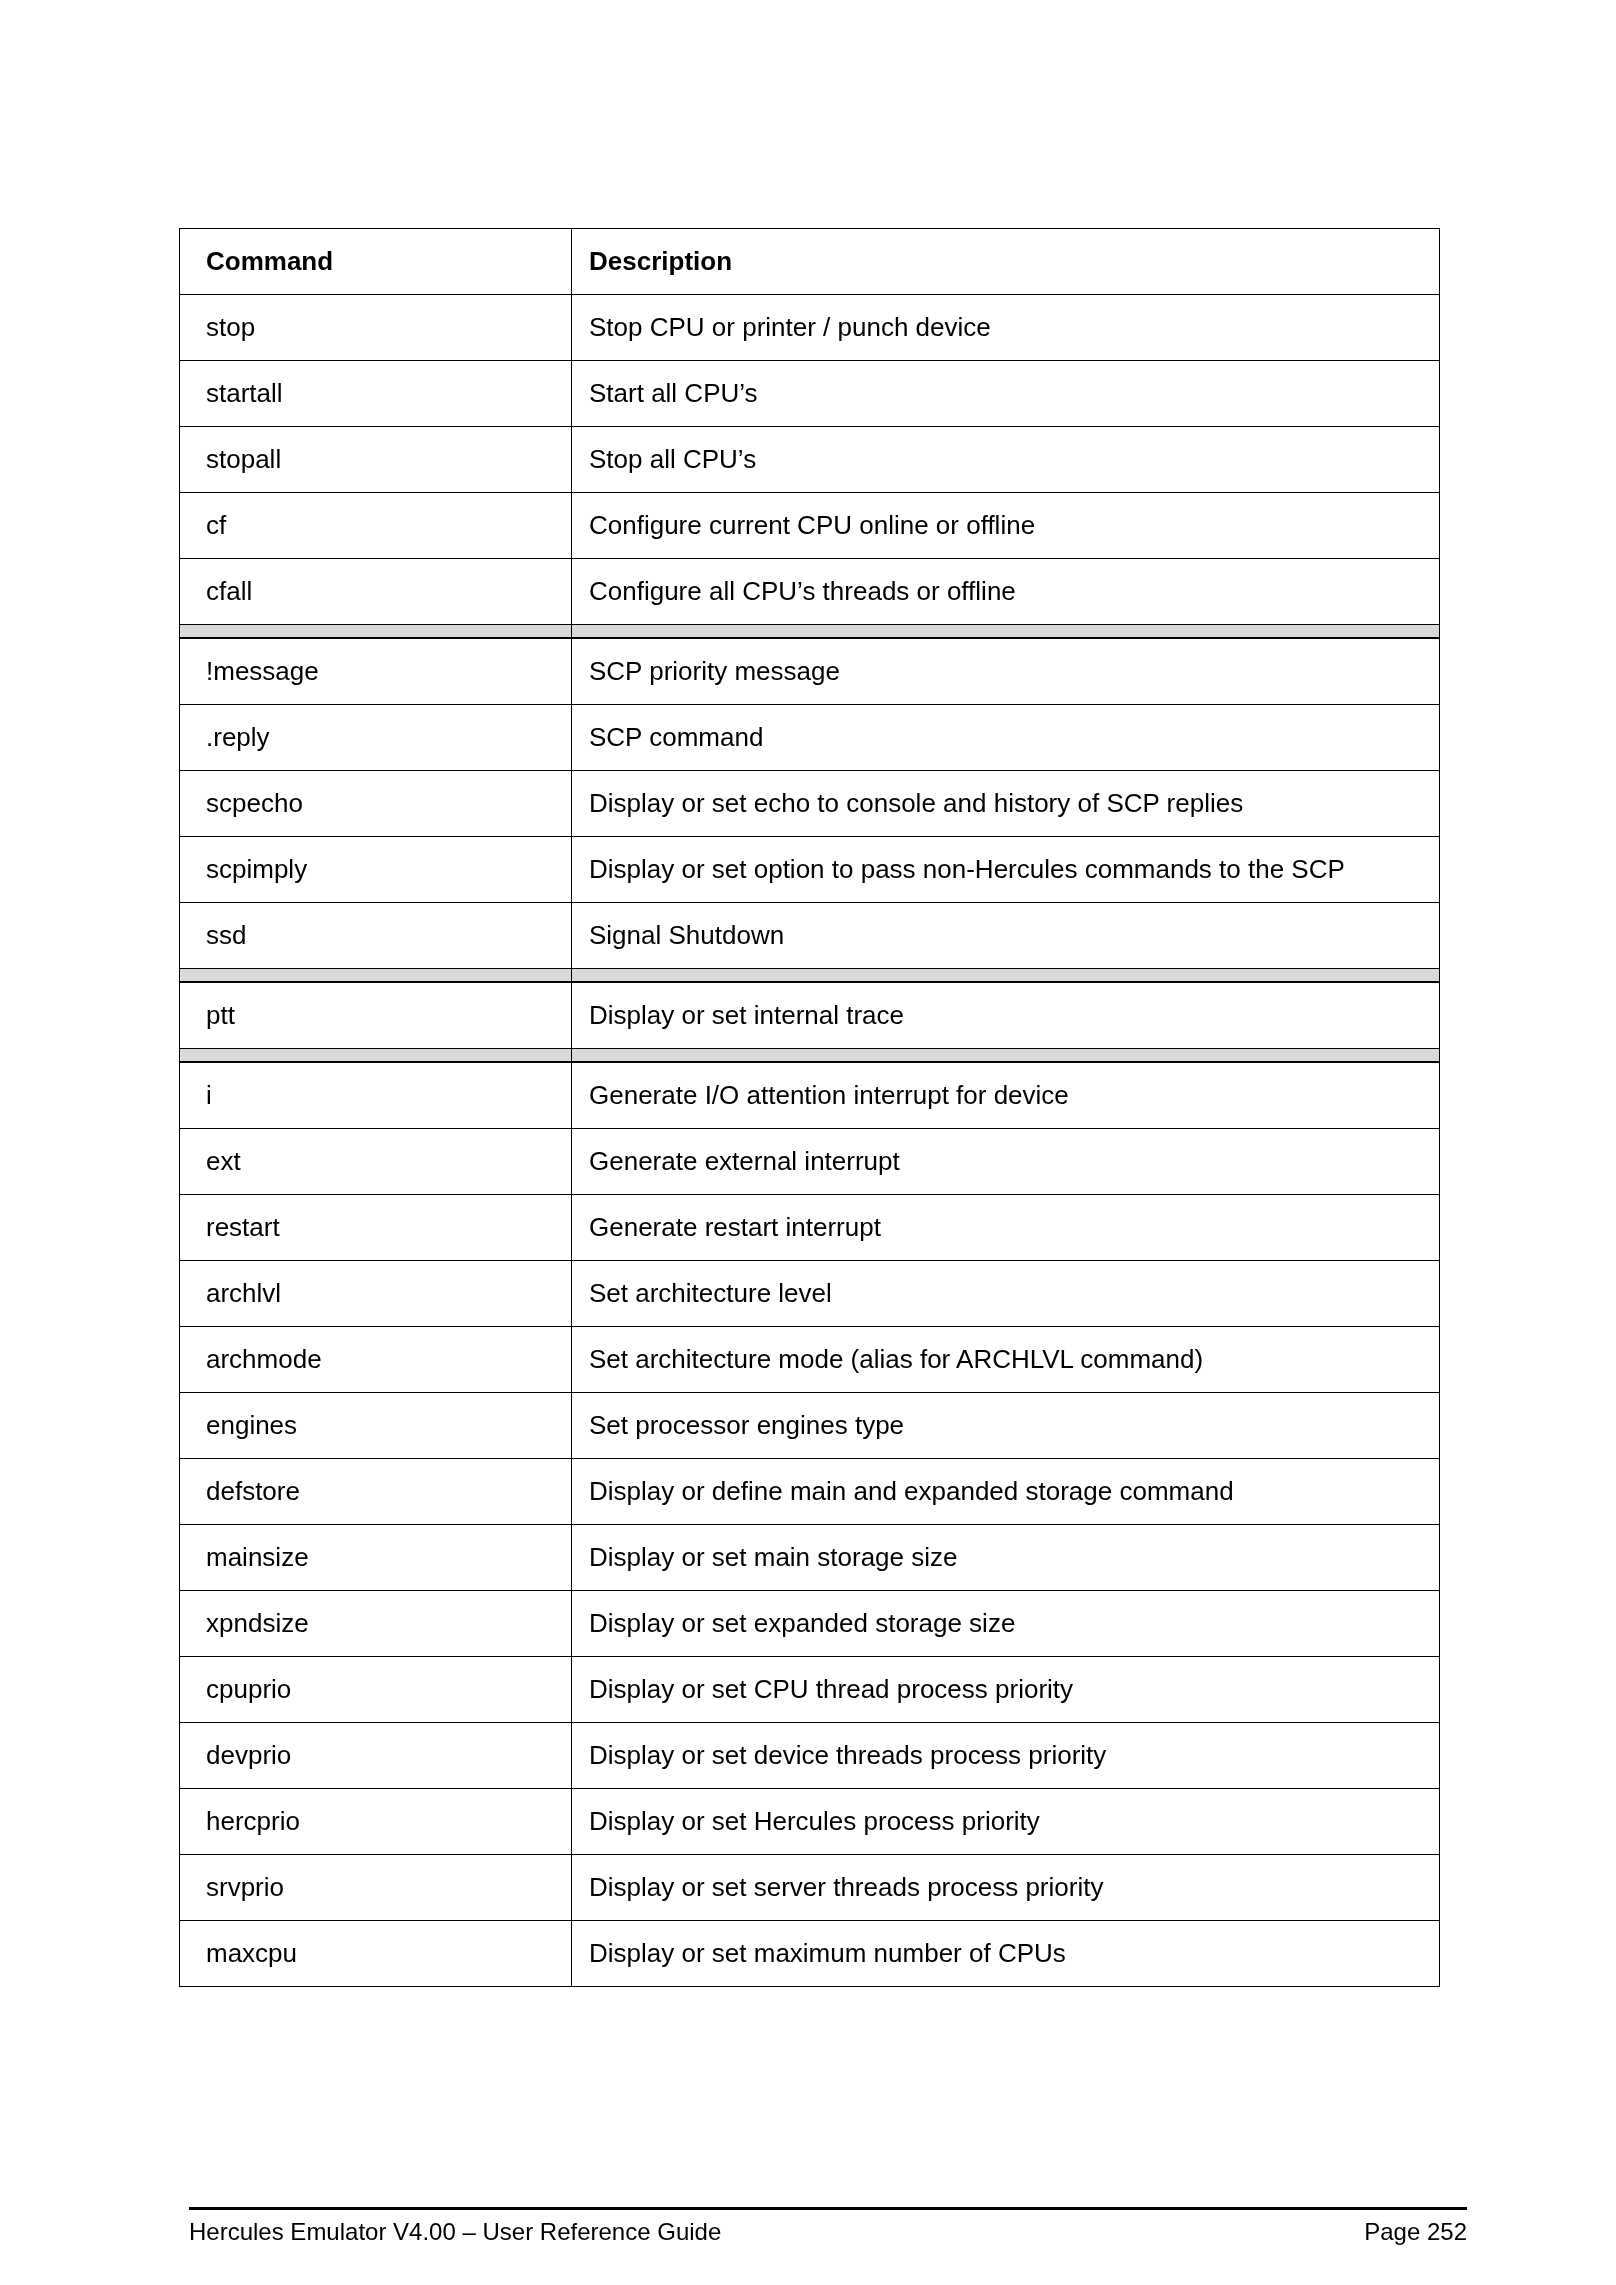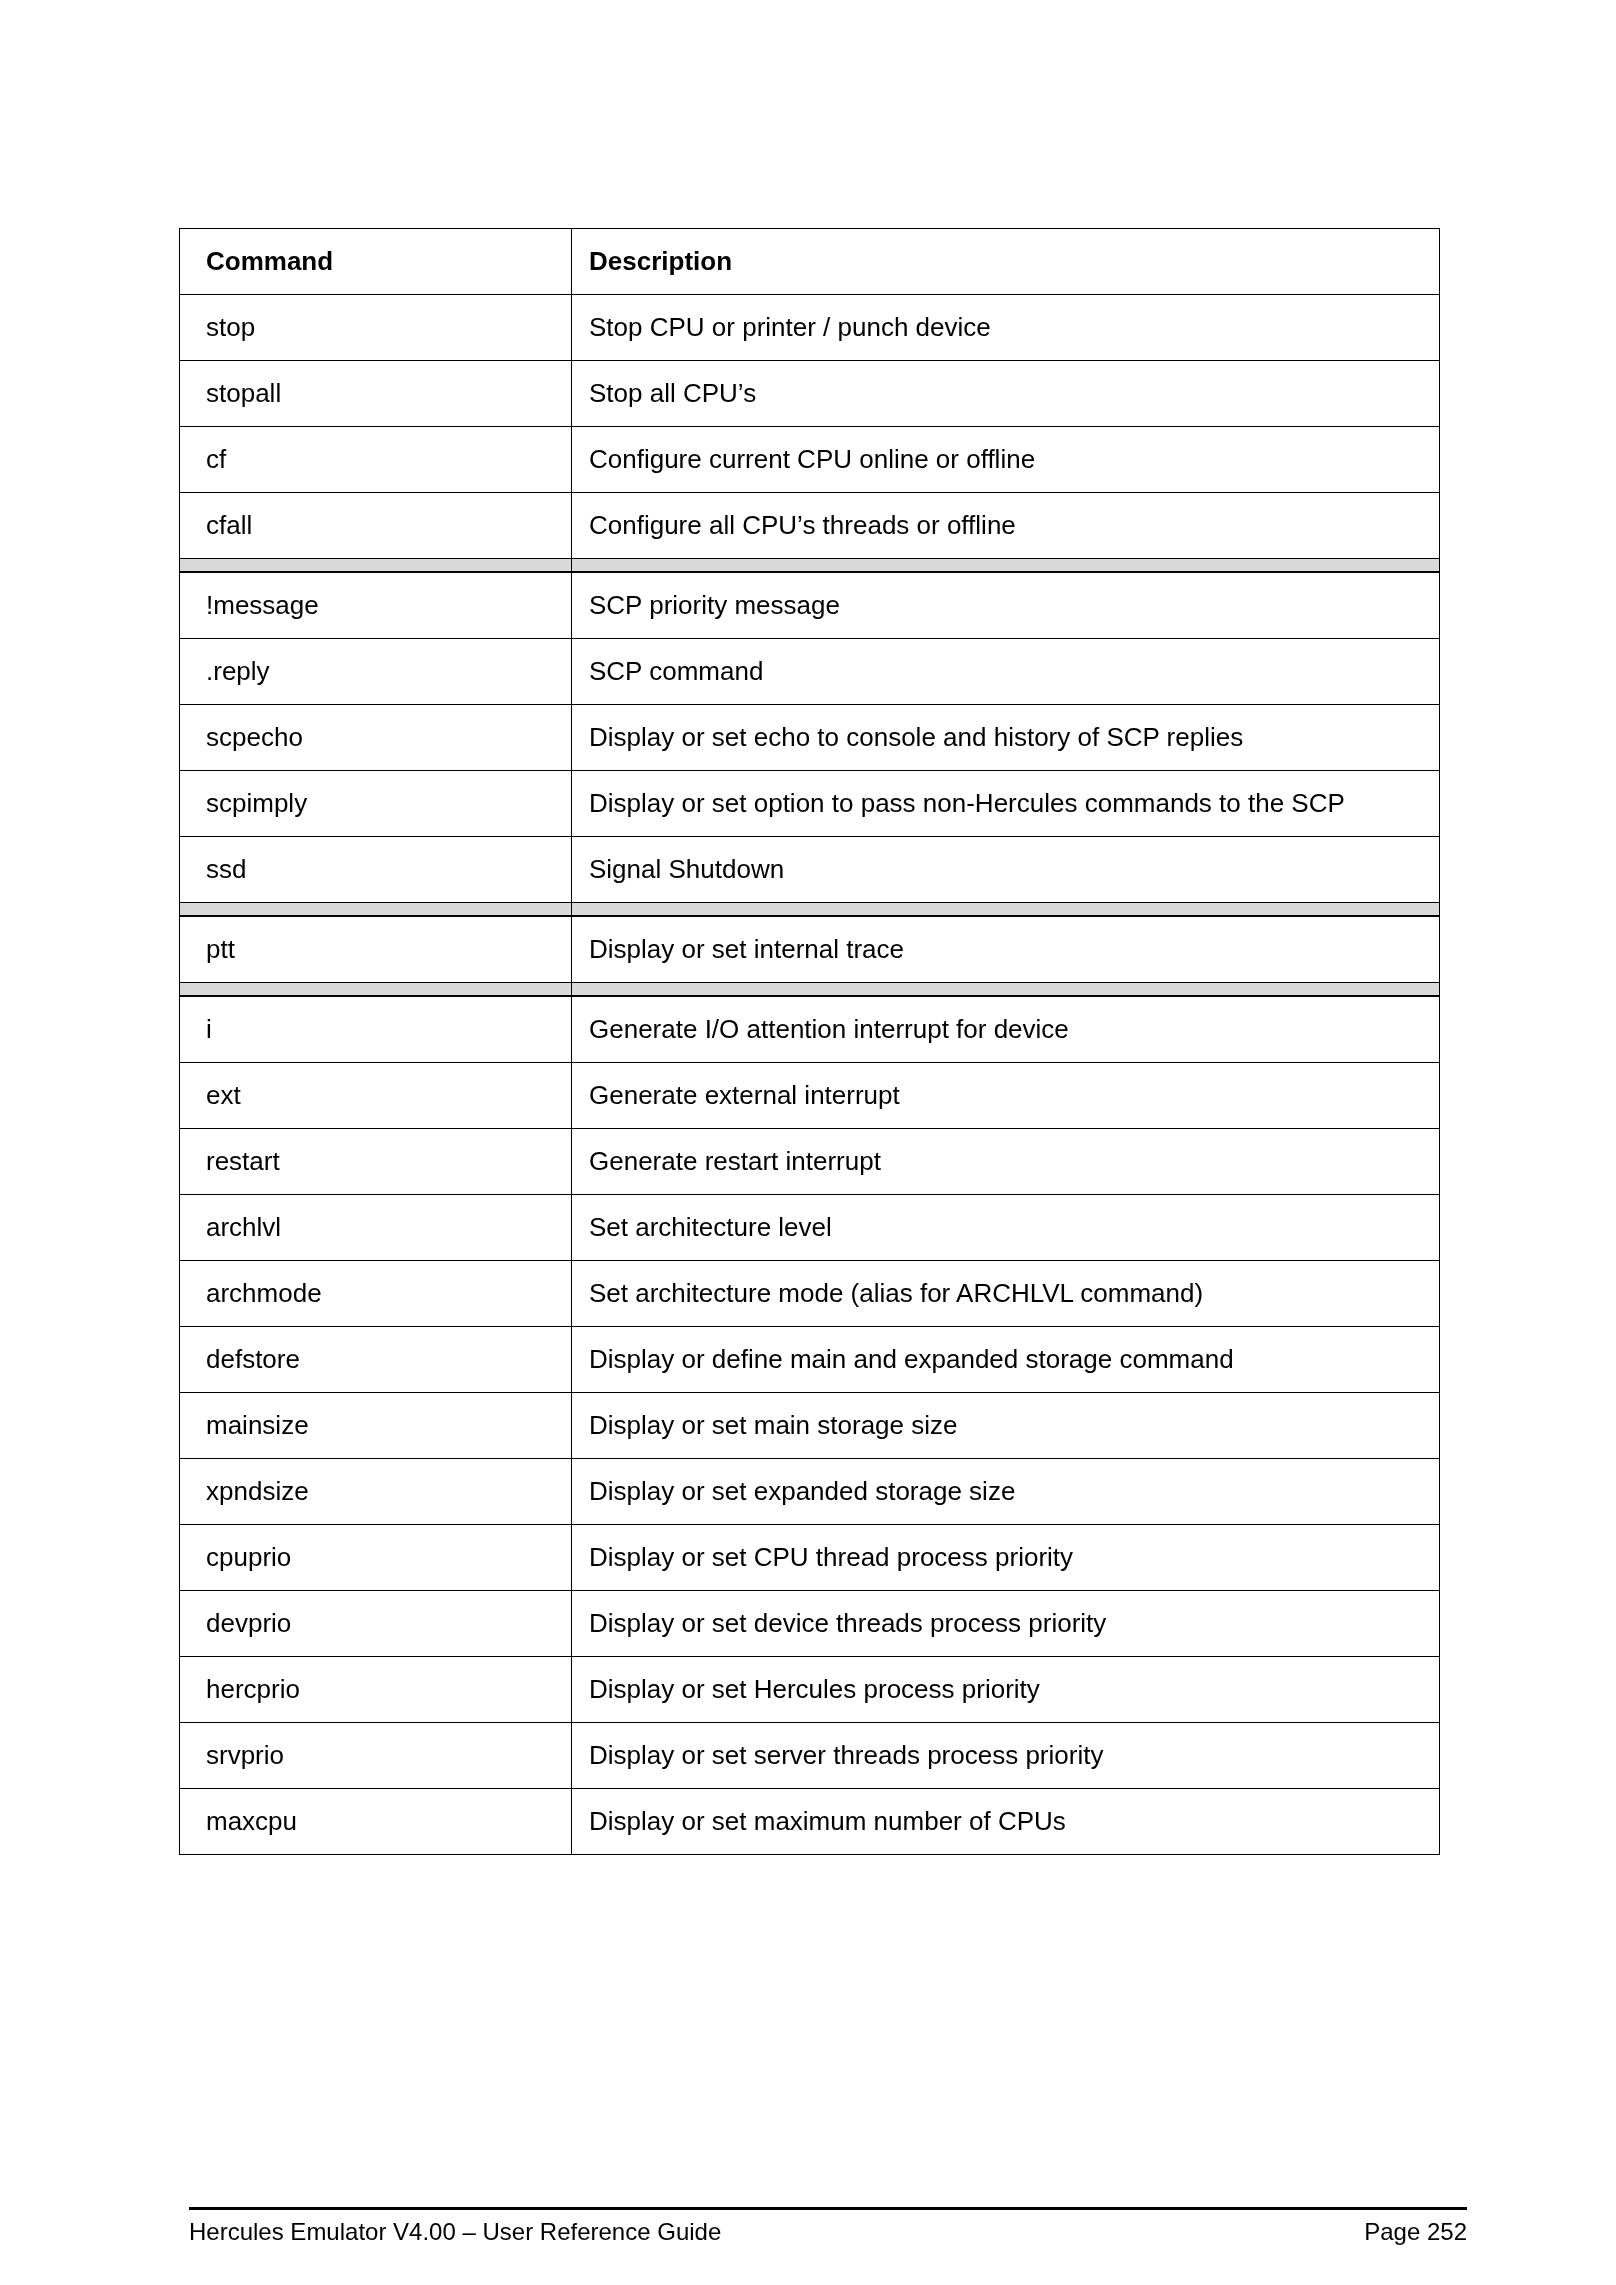--- a/index.html
+++ b/index.html
@@ -78,20 +78,24 @@
         <th>Command</th>
         <th>Description</th>
       </tr>
     </thead>
     <tbody id="table-body">
         <tr>
           <td>stop</td>
           <td>Stop CPU or printer / punch device</td>
         </tr>
         <tr>
+          <td>startall</td>
+          <td>Start all CPU’s</td>
+        </tr>
+        <tr>
           <td>stopall</td>
           <td>Stop all CPU’s</td>
         </tr>
         <tr>
           <td>cf</td>
           <td>Configure current CPU online or offline</td>
         </tr>
         <tr>
           <td>cfall</td>
           <td>Configure all CPU’s threads or offline</td>
@@ -144,20 +148,24 @@
           <td>restart</td>
           <td>Generate restart interrupt</td>
         </tr>
         <tr>
           <td>archlvl</td>
           <td>Set architecture level</td>
         </tr>
         <tr>
           <td>archmode</td>
           <td>Set architecture mode (alias for ARCHLVL command)</td>
+        </tr>
+        <tr>
+          <td>engines</td>
+          <td>Set processor engines type</td>
         </tr>
         <tr>
           <td>defstore</td>
           <td>Display or define main and expanded storage command</td>
         </tr>
         <tr>
           <td>mainsize</td>
           <td>Display or set main storage size</td>
         </tr>
         <tr>

